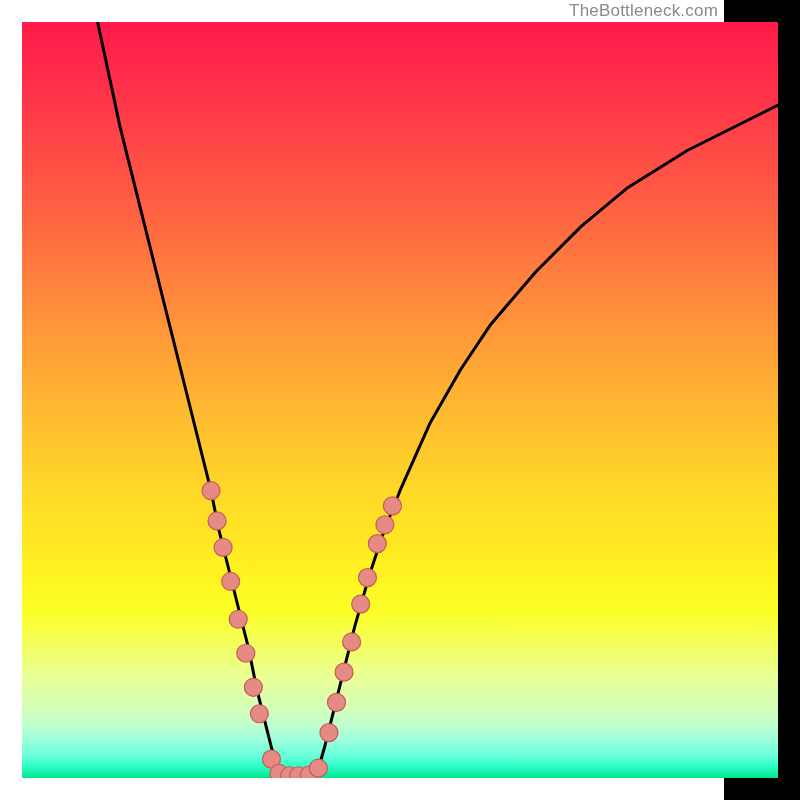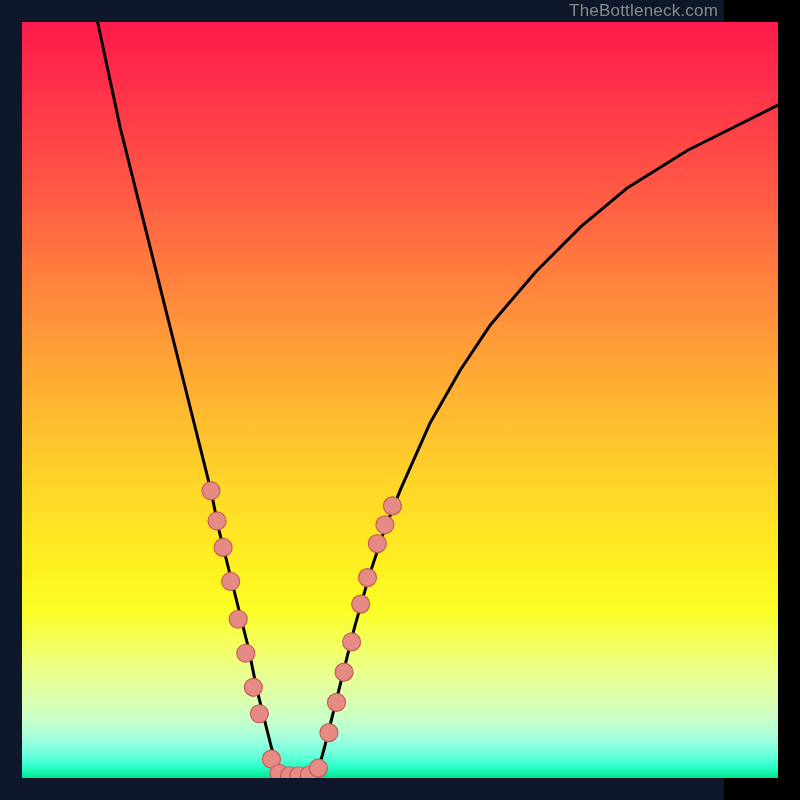--- a/index.html
+++ b/index.html
@@ -10,21 +10,21 @@
     overflow: hidden;
     background: #000;
     font-family: Arial, Helvetica, sans-serif;
   }
   .frame {
     position: absolute;
     top: 0;
     left: 0;
     width: 724px;
     height: 800px;
-    background: #0f172a;
+    background: #ffffff;
   }
   .plot {
     position: absolute;
     top: 22px;
     left: 22px;
     width: 756px;
     height: 756px;
     overflow: hidden;
   }
   .gradient {

